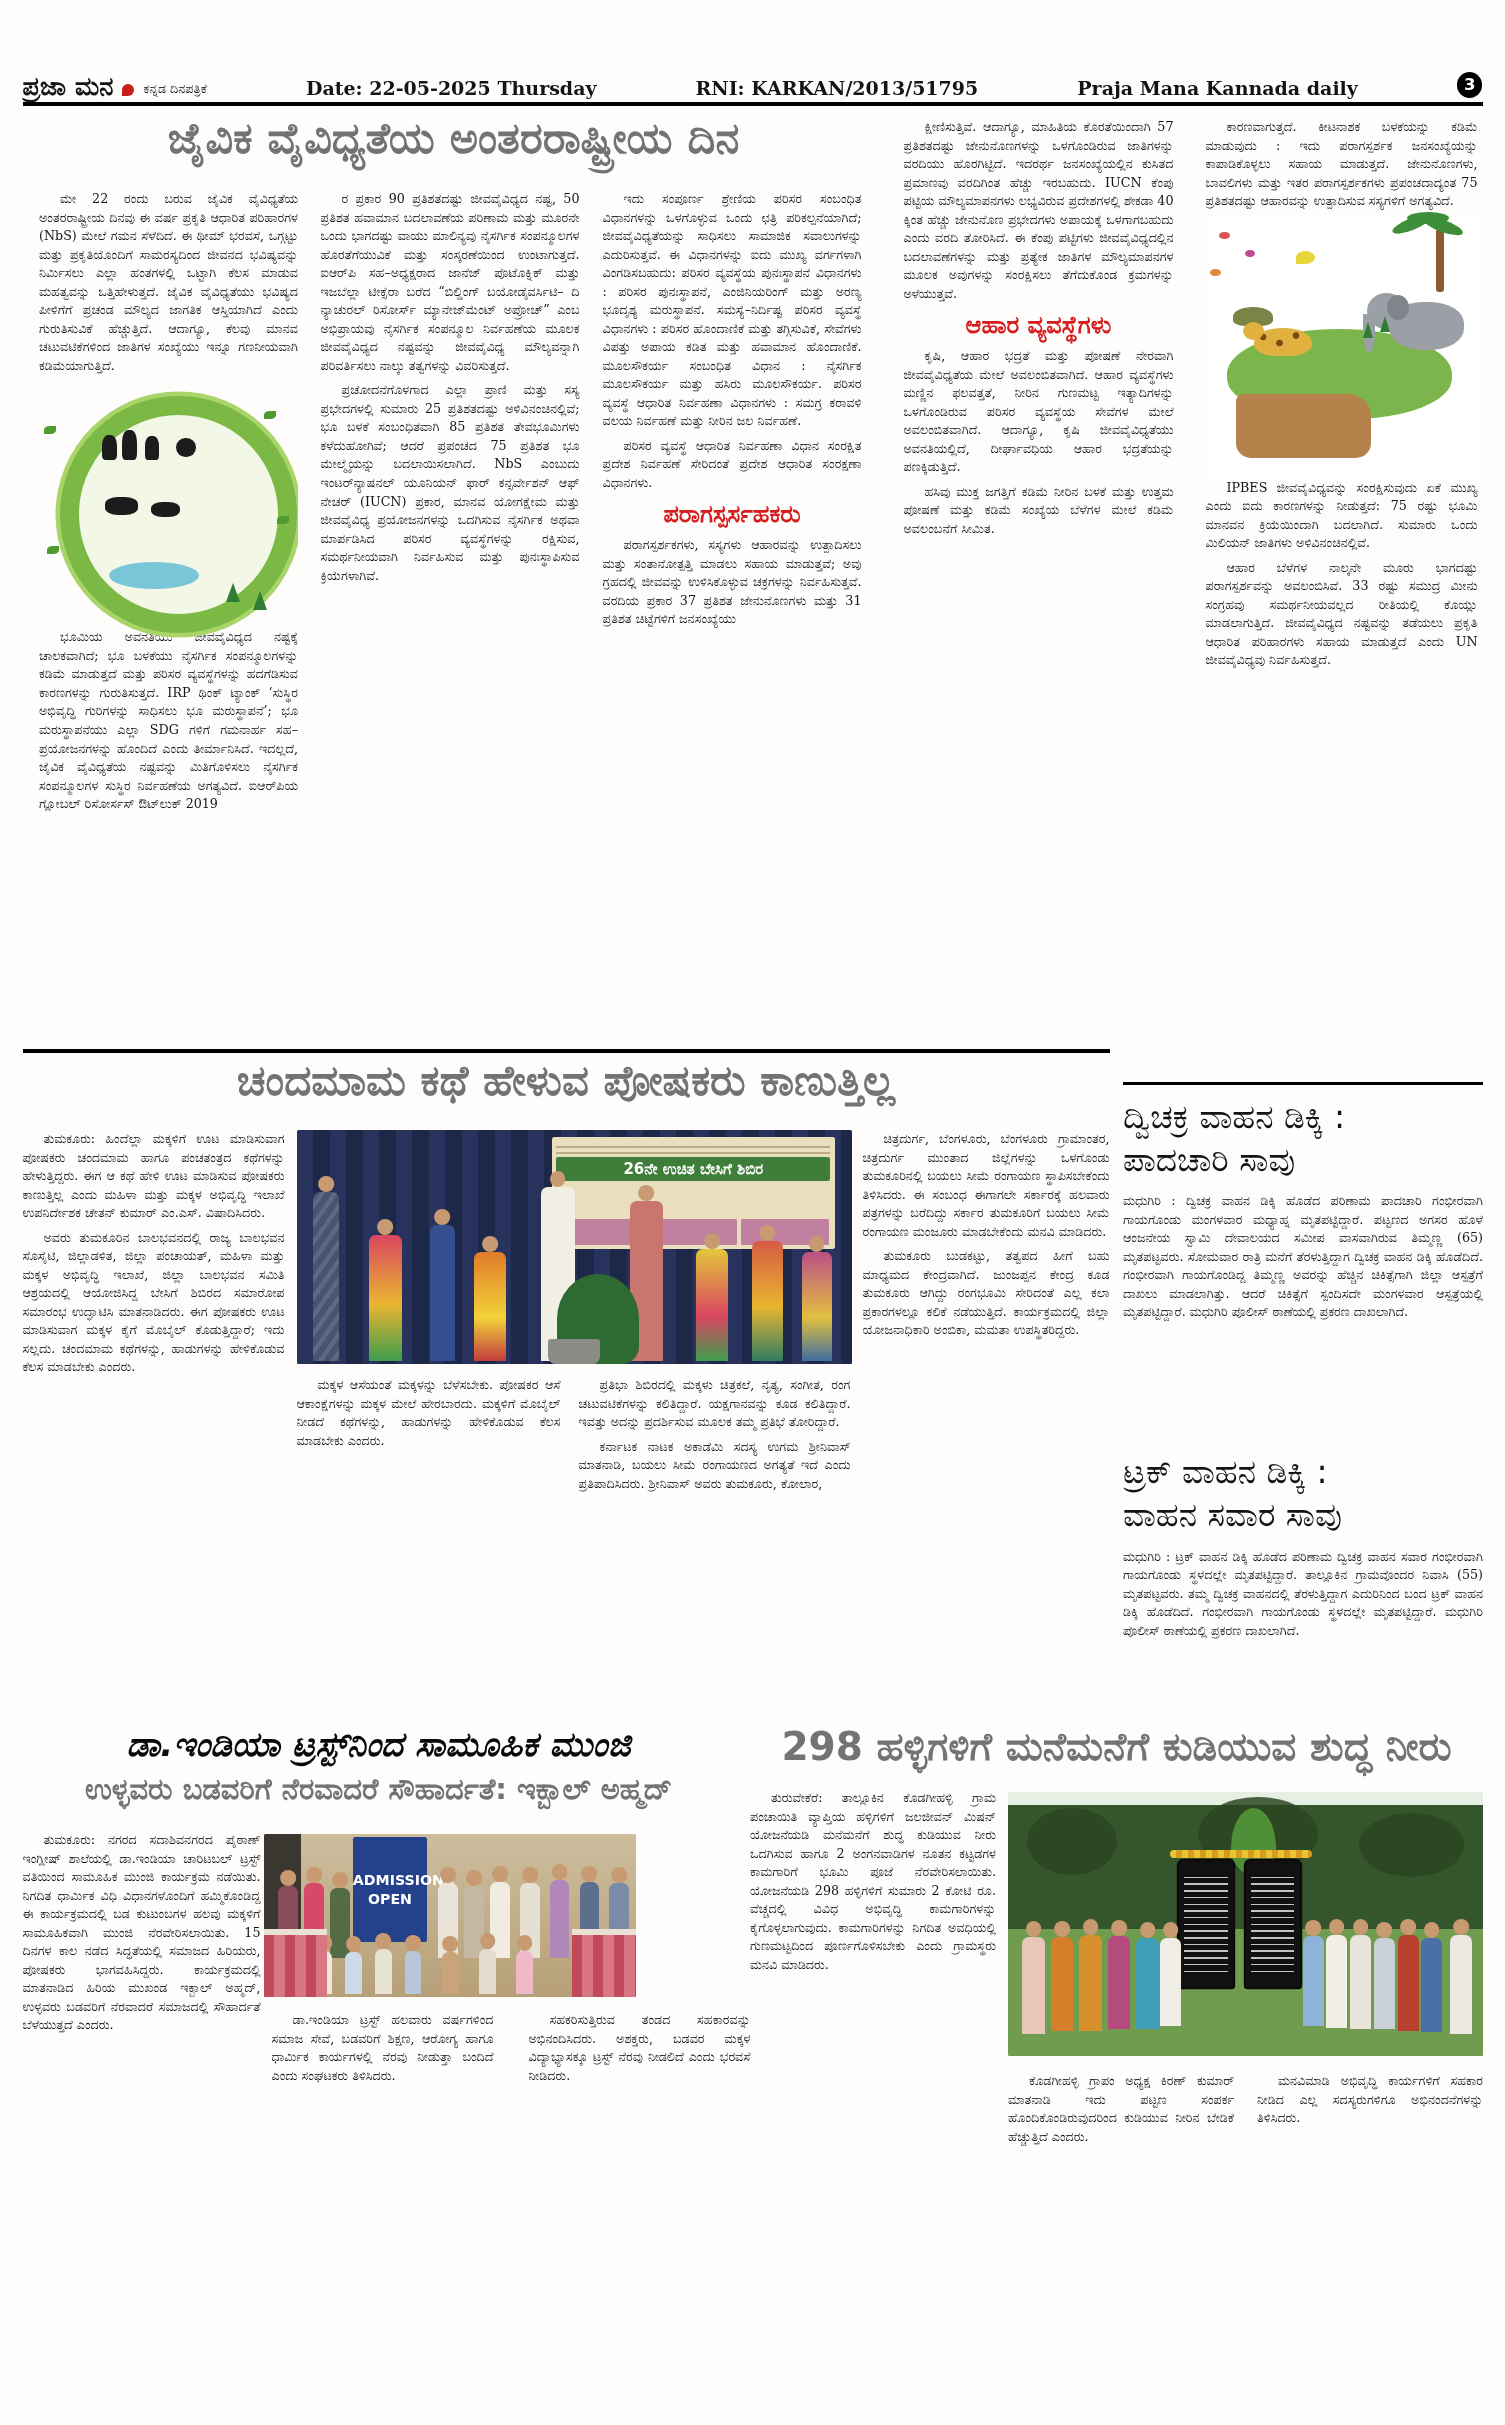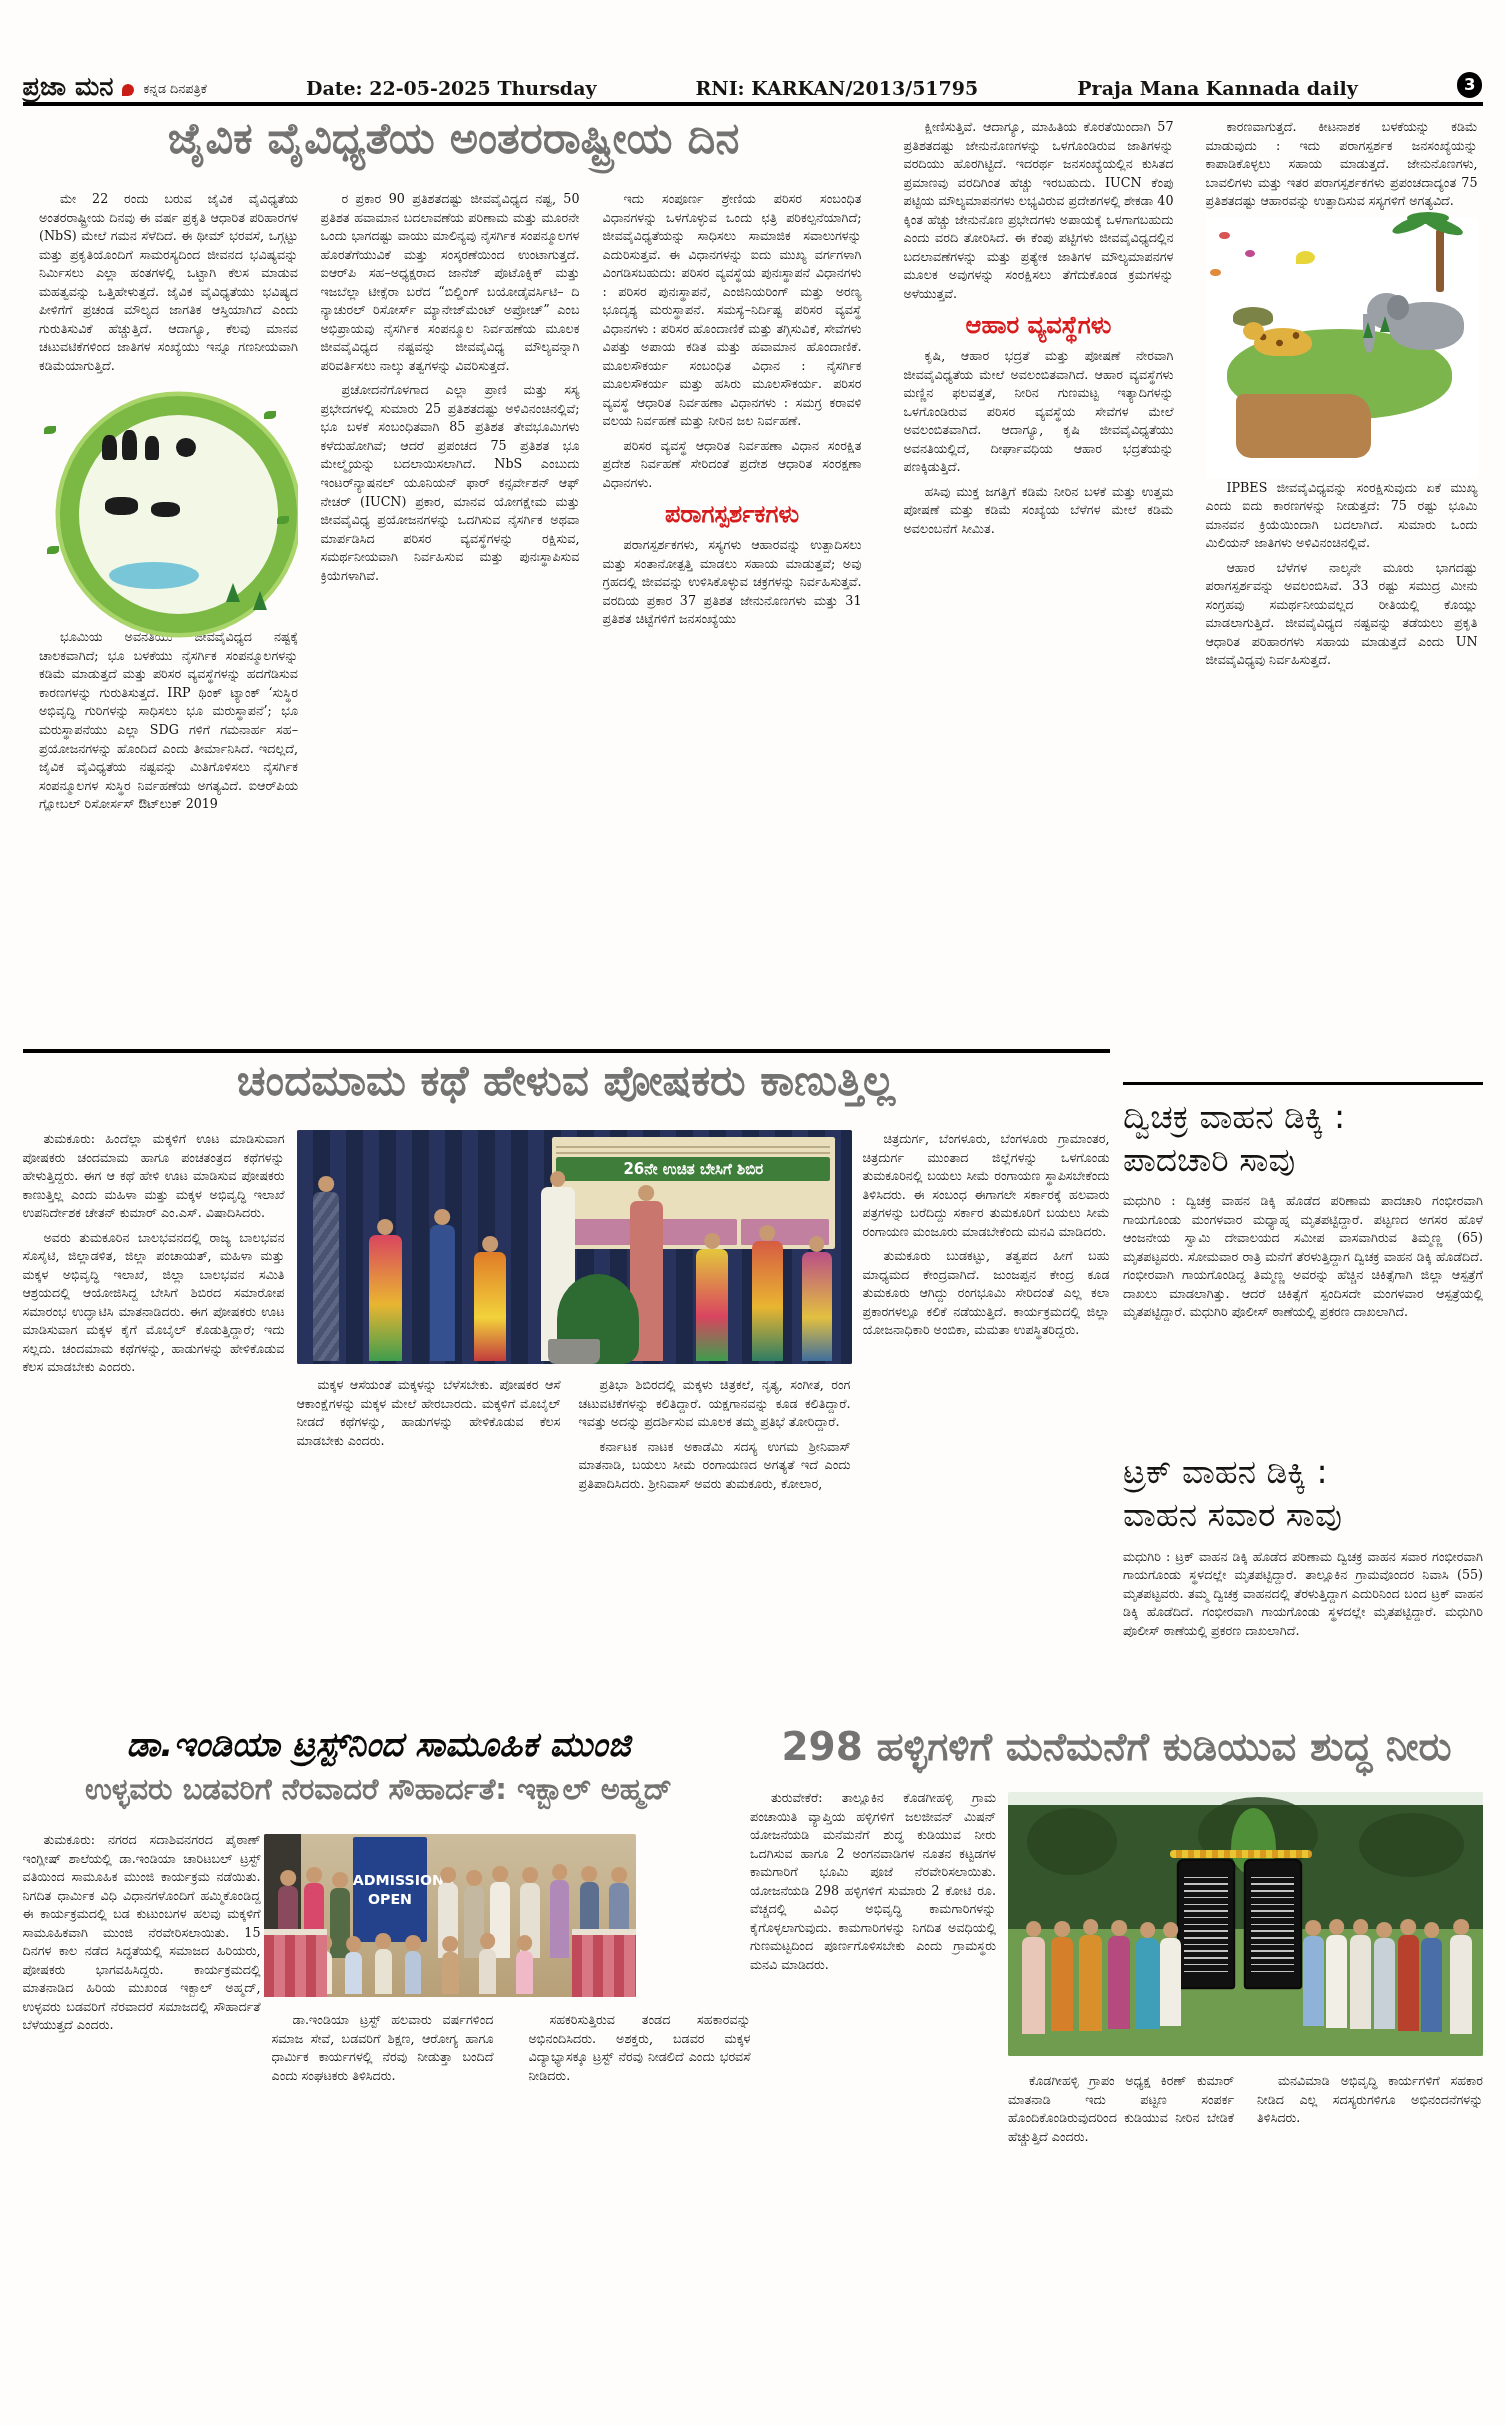--- a/index.html
+++ b/index.html
@@ -132,21 +132,21 @@
     </div>
 
     <div class="col bt" style="left:298px;top:78px;width:259px;height:855px;">
       <p>ರ ಪ್ರಕಾರ 90 ಪ್ರತಿಶತದಷ್ಟು ಜೀವವೈವಿಧ್ಯದ ನಷ್ಟ, 50 ಪ್ರತಿಶತ ಹವಾಮಾನ ಬದಲಾವಣೆಯ ಪರಿಣಾಮ ಮತ್ತು ಮೂರನೇ ಒಂದು ಭಾಗದಷ್ಟು ವಾಯು ಮಾಲಿನ್ಯವು ನೈಸರ್ಗಿಕ ಸಂಪನ್ಮೂಲಗಳ ಹೊರತೆಗೆಯುವಿಕೆ ಮತ್ತು ಸಂಸ್ಕರಣೆಯಿಂದ ಉಂ‌ಟಾಗುತ್ತದೆ. ಐಆರ್‌ಪಿ ಸಹ–ಅಧ್ಯಕ್ಷರಾದ ಜಾನೆಜ್ ಪೊಟೊಕ್ನಿಕ್ ಮತ್ತು ಇಜಬೆಲ್ಲಾ ಟೀಕ್ಸೆರಾ ಬರೆದ “ಬಿಲ್ಡಿಂಗ್ ಬಯೋಡೈವರ್ಸಿಟಿ– ದಿ ನ್ಯಾಚುರಲ್ ರಿಸೋರ್ಸ್ ಮ್ಯಾನೇಜ್‌ಮೆಂಟ್ ಅಪ್ರೋಚ್” ಎಂಬ ಅಭಿಪ್ರಾಯವು ನೈಸರ್ಗಿಕ ಸಂಪನ್ಮೂಲ ನಿರ್ವಹಣೆಯ ಮೂಲಕ ಜೀವವೈವಿಧ್ಯದ ನಷ್ಟವನ್ನು ಜೀವವೈವಿಧ್ಯ ಮೌಲ್ಯವನ್ನಾಗಿ ಪರಿವರ್ತಿಸಲು ನಾಲ್ಕು ತತ್ವಗಳನ್ನು ವಿವರಿಸುತ್ತದೆ.</p>
       <p>ಪ್ರಚೋದನೆಗೊಳಗಾದ ಎಲ್ಲಾ ಪ್ರಾಣಿ ಮತ್ತು ಸಸ್ಯ ಪ್ರಭೇದಗಳಲ್ಲಿ ಸುಮಾರು 25 ಪ್ರತಿಶತದಷ್ಟು ಅಳಿವಿನಂಚಿನಲ್ಲಿವೆ; ಭೂ ಬಳಕೆ ಸಂಬಂಧಿತವಾಗಿ 85 ಪ್ರತಿಶತ ತೇವಭೂಮಿಗಳು ಕಳೆದುಹೋಗಿವೆ; ಆದರೆ ಪ್ರಪಂಚದ 75 ಪ್ರತಿಶತ ಭೂ ಮೇಲ್ಮೈಯನ್ನು ಬದಲಾಯಿಸಲಾಗಿದೆ. NbS ಎಂಬುದು ಇಂಟರ್‌ನ್ಯಾಷನಲ್ ಯೂನಿಯನ್ ಫಾರ್ ಕನ್ಸರ್ವೇಶನ್ ಆಫ್ ನೇಚರ್ (IUCN) ಪ್ರಕಾರ, ಮಾನವ ಯೋಗಕ್ಷೇಮ ಮತ್ತು ಜೀವವೈವಿಧ್ಯ ಪ್ರಯೋಜನಗಳನ್ನು ಒದಗಿಸುವ ನೈಸರ್ಗಿಕ ಅಥವಾ ಮಾರ್ಪಡಿಸಿದ ಪರಿಸರ ವ್ಯವಸ್ಥೆಗಳನ್ನು ರಕ್ಷಿಸುವ, ಸಮರ್ಥನೀಯವಾಗಿ ನಿರ್ವಹಿಸುವ ಮತ್ತು ಪುನಃಸ್ಥಾಪಿಸುವ ಕ್ರಿಯೆಗಳಾಗಿವೆ.</p>
     </div>
 
     <div class="col bt" style="left:580px;top:78px;width:259px;height:855px;">
       <p>ಇದು ಸಂಪೂರ್ಣ ಶ್ರೇಣಿಯ ಪರಿಸರ ಸಂಬಂಧಿತ ವಿಧಾನಗಳನ್ನು ಒಳಗೊಳ್ಳುವ ಒಂದು ಛತ್ರಿ ಪರಿಕಲ್ಪನೆಯಾಗಿದೆ; ಜೀವವೈವಿಧ್ಯತೆಯನ್ನು ಸಾಧಿಸಲು ಸಾಮಾಜಿಕ ಸವಾಲುಗಳನ್ನು ಎದುರಿಸುತ್ತವೆ. ಈ ವಿಧಾನಗಳನ್ನು ಐದು ಮುಖ್ಯ ವರ್ಗಗಳಾಗಿ ವಿಂಗಡಿಸಬಹುದು: ಪರಿಸರ ವ್ಯವಸ್ಥೆಯ ಪುನಃಸ್ಥಾಪನೆ ವಿಧಾನಗಳು : ಪರಿಸರ ಪುನಃಸ್ಥಾಪನೆ, ಎಂಜಿನಿಯರಿಂಗ್ ಮತ್ತು ಅರಣ್ಯ ಭೂದೃಶ್ಯ ಮರುಸ್ಥಾಪನೆ. ಸಮಸ್ಯೆ–ನಿರ್ದಿಷ್ಟ ಪರಿಸರ ವ್ಯವಸ್ಥೆ ವಿಧಾನಗಳು : ಪರಿಸರ ಹೊಂದಾಣಿಕೆ ಮತ್ತು ತಗ್ಗಿಸುವಿಕೆ, ಸೇವೆಗಳು ವಿಪತ್ತು ಅಪಾಯ ಕಡಿತ ಮತ್ತು ಹವಾಮಾನ ಹೊಂದಾಣಿಕೆ. ಮೂಲಸೌಕರ್ಯ ಸಂಬಂಧಿತ ವಿಧಾನ : ನೈಸರ್ಗಿಕ ಮೂಲಸೌಕರ್ಯ ಮತ್ತು ಹಸಿರು ಮೂಲಸೌಕರ್ಯ. ಪರಿಸರ ವ್ಯವಸ್ಥೆ ಆಧಾರಿತ ನಿರ್ವಹಣಾ ವಿಧಾನಗಳು : ಸಮಗ್ರ ಕರಾವಳಿ ವಲಯ ನಿರ್ವಹಣೆ ಮತ್ತು ನೀರಿನ ಜಲ ನಿರ್ವಹಣೆ.</p>
       <p>ಪರಿಸರ ವ್ಯವಸ್ಥೆ ಆಧಾರಿತ ನಿರ್ವಹಣಾ ವಿಧಾನ ಸಂರಕ್ಷಿತ ಪ್ರದೇಶ ನಿರ್ವಹಣೆ ಸೇರಿದಂತೆ ಪ್ರದೇಶ ಆಧಾರಿತ ಸಂರಕ್ಷಣಾ ವಿಧಾನಗಳು.</p>
-      <div class="subhead">ಪರಾಗಸ್ಪರ್ಶಕಗಳು</div>
+      <div class="subhead">ಪರಾಗಸ್ಪರ್ಸಹಕರು</div>
       <p>ಪರಾಗಸ್ಪರ್ಶಕಗಳು, ಸಸ್ಯಗಳು ಆಹಾರವನ್ನು ಉತ್ಪಾದಿಸಲು ಮತ್ತು ಸಂತಾನೋತ್ಪತ್ತಿ ಮಾಡಲು ಸಹಾಯ ಮಾಡುತ್ತವೆ; ಅವು ಗ್ರಹದಲ್ಲಿ ಜೀವವನ್ನು ಉಳಿಸಿಕೊಳ್ಳುವ ಚಕ್ರಗಳನ್ನು ನಿರ್ವಹಿಸುತ್ತವೆ. ವರದಿಯ ಪ್ರಕಾರ 37 ಪ್ರತಿಶತ ಜೇನುನೊಣಗಳು ಮತ್ತು 31 ಪ್ರತಿಶತ ಚಿಟ್ಟೆಗಳಿಗೆ ಜನಸಂಖ್ಯೆಯು</p>
     </div>
 
     <div class="col bt" style="left:881px;top:6px;width:270px;height:926px;">
       <p>ಕ್ಷೀಣಿಸುತ್ತಿವೆ. ಆದಾಗ್ಯೂ, ಮಾಹಿತಿಯ ಕೊರತೆಯಿಂದಾಗಿ 57 ಪ್ರತಿಶತದಷ್ಟು ಜೇನುನೊಣಗಳನ್ನು ಒಳಗೊಂಡಿರುವ ಜಾತಿಗಳನ್ನು ವರದಿಯು ಹೊರಗಿಟ್ಟಿದೆ. ಇದರರ್ಥ ಜನಸಂಖ್ಯೆಯಲ್ಲಿನ ಕುಸಿತದ ಪ್ರಮಾಣವು ವರದಿಗಿಂತ ಹೆಚ್ಚು ಇರಬಹುದು. IUCN ಕೆಂಪು ಪಟ್ಟಿಯ ಮೌಲ್ಯಮಾಪನಗಳು ಲಭ್ಯವಿರುವ ಪ್ರದೇಶಗಳಲ್ಲಿ ಶೇಕಡಾ 40 ಕ್ಕಿಂತ ಹೆಚ್ಚು ಜೇನುನೊಣ ಪ್ರಭೇದಗಳು ಅಪಾಯಕ್ಕೆ ಒಳಗಾಗಬಹುದು ಎಂದು ವರದಿ ತೋರಿಸಿದೆ. ಈ ಕೆಂಪು ಪಟ್ಟಿಗಳು ಜೀವವೈವಿಧ್ಯದಲ್ಲಿನ ಬದಲಾವಣೆಗಳನ್ನು ಮತ್ತು ಪ್ರತ್ಯೇಕ ಜಾತಿಗಳ ಮೌಲ್ಯಮಾಪನಗಳ ಮೂಲಕ ಅವುಗಳನ್ನು ಸಂರಕ್ಷಿಸಲು ತೆಗೆದುಕೊಂಡ ಕ್ರಮಗಳನ್ನು ಅಳೆಯುತ್ತವೆ.</p>
       <div class="subhead">ಆಹಾರ ವ್ಯವಸ್ಥೆಗಳು</div>
       <p>ಕೃಷಿ, ಆಹಾರ ಭದ್ರತೆ ಮತ್ತು ಪೋಷಣೆ ನೇರವಾಗಿ ಜೀವವೈವಿಧ್ಯತೆಯ ಮೇಲೆ ಅವಲಂಬಿತವಾಗಿದೆ. ಆಹಾರ ವ್ಯವಸ್ಥೆಗಳು ಮಣ್ಣಿನ ಫಲವತ್ತತೆ, ನೀರಿನ ಗುಣಮಟ್ಟ ಇತ್ಯಾದಿಗಳನ್ನು ಒಳಗೊಂಡಿರುವ ಪರಿಸರ ವ್ಯವಸ್ಥೆಯ ಸೇವೆಗಳ ಮೇಲೆ ಅವಲಂಬಿತವಾಗಿದೆ. ಆದಾಗ್ಯೂ, ಕೃಷಿ ಜೀವವೈವಿಧ್ಯತೆಯು ಅವನತಿಯಲ್ಲಿದೆ, ದೀರ್ಘಾವಧಿಯ ಆಹಾರ ಭದ್ರತೆಯನ್ನು ಪಣಕ್ಕಿಡುತ್ತಿದೆ.</p>
       <p>ಹಸಿವು ಮುಕ್ತ ಜಗತ್ತಿಗೆ ಕಡಿಮೆ ನೀರಿನ ಬಳಕೆ ಮತ್ತು ಉತ್ತಮ ಪೋಷಣೆ ಮತ್ತು ಕಡಿಮೆ ಸಂಖ್ಯೆಯ ಬೆಳೆಗಳ ಮೇಲೆ ಕಡಿಮೆ ಅವಲಂಬನೆಗೆ ಸೀಮಿತ.</p>
     </div>
 

